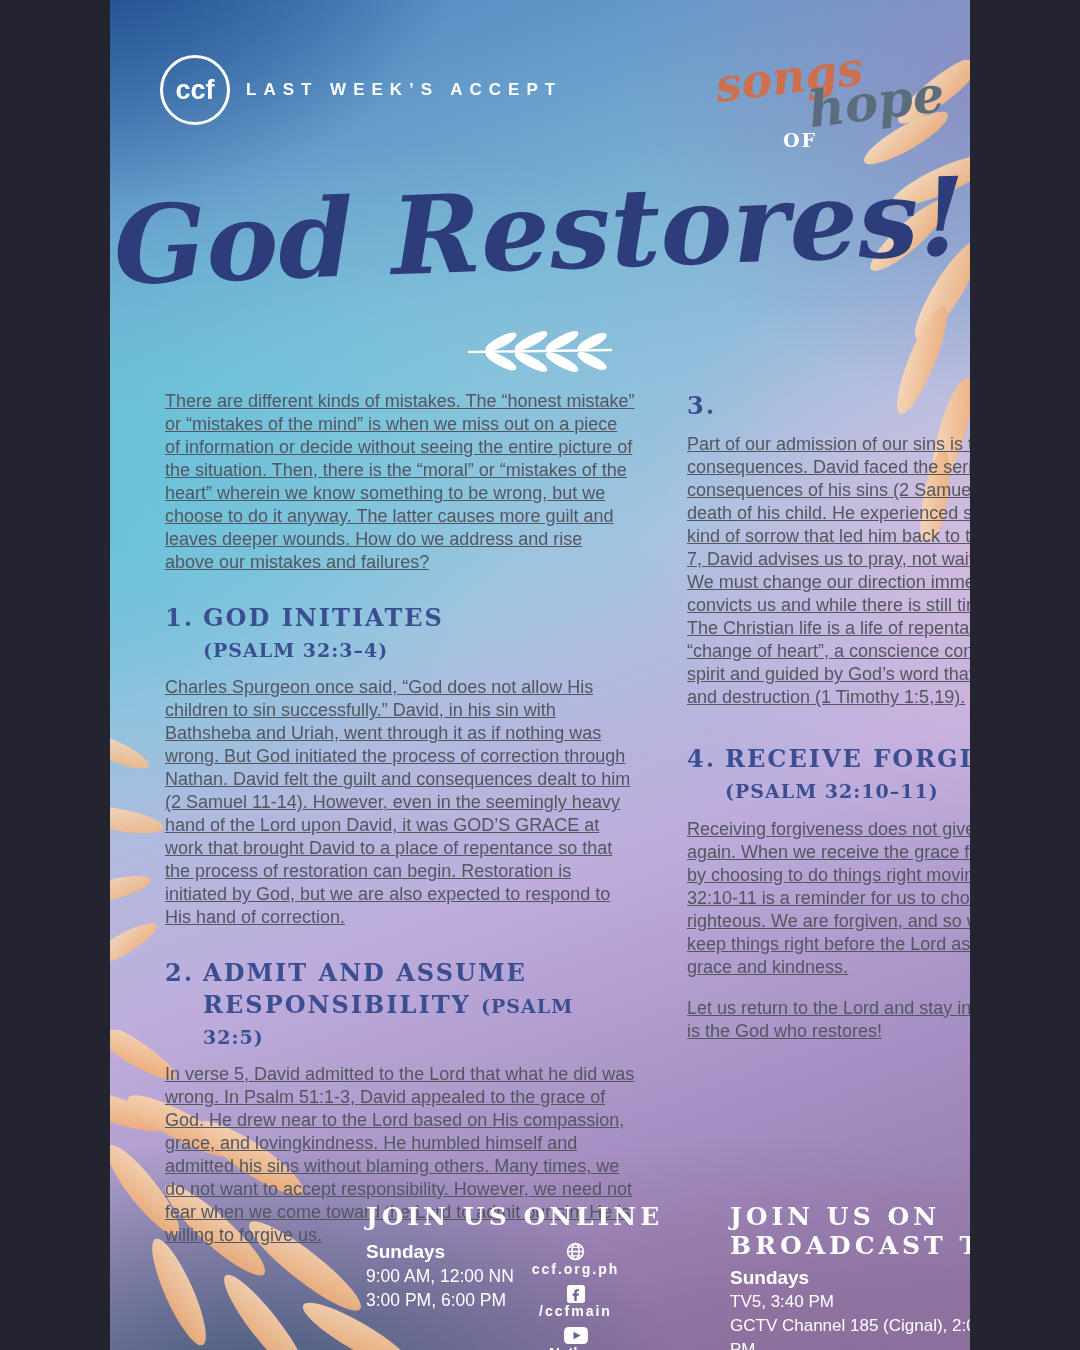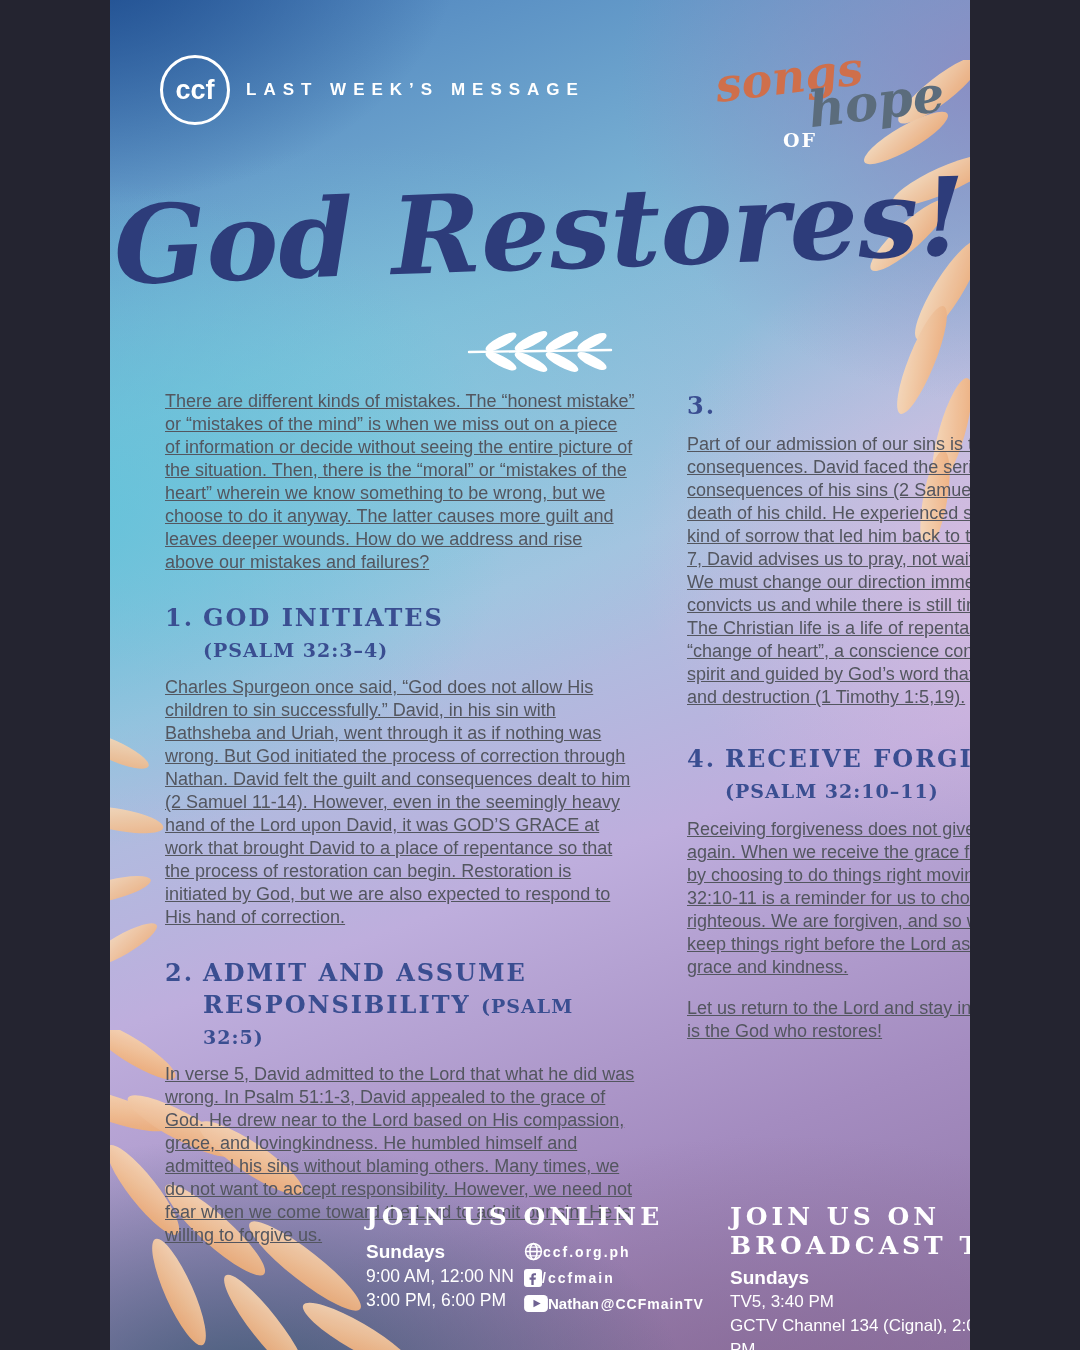--- a/index.html
+++ b/index.html
@@ -51,21 +51,21 @@
   
   .footer{left:256px;top:1202px;width:790px;display:flex;color:#fff;}
   .f-head{font:700 25px "DejaVu Serif",serif;letter-spacing:4px;color:#fff;margin:0;}
   .f-online{width:352px;flex:0 0 auto;}
   .f-broadcast{flex:1;margin-left:12px;}
   .f-day{font-weight:bold;font-size:19px;margin-top:9px;}
   .online-row{display:flex;margin-top:2px;}
   .times{width:158px;font-size:17.5px;line-height:24px;}
   .times .f-day{margin-top:7px;}
   .links{padding-top:9px;}
-  .link-row{display:flex;align-items:center;gap:0;margin-bottom:8px;}
+  .link-row{display:flex;align-items:center;gap:0;margin-bottom:8px;flex-direction:column;}
   .link-label{font-size:14px;font-weight:bold;letter-spacing:2px;}
   .yt-brand{font-size:15px;font-weight:bold;letter-spacing:0;margin-right:2px;}
   .b-rows{font-size:17px;line-height:24px;margin-top:1px;}
   .b-rows b{font-weight:normal;}
   .icon{display:inline-flex;flex:0 0 auto;}
 </style>
 </head>
 <body>
 
 <div class="poster">
@@ -119,21 +119,21 @@
       <ellipse cx="210" cy="236" rx="70" ry="15" transform="rotate(38 210 236)"></ellipse>
       <ellipse cx="84" cy="262" rx="58" ry="14" transform="rotate(66 84 262)"></ellipse>
       <ellipse cx="170" cy="296" rx="64" ry="14" transform="rotate(52 170 296)"></ellipse>
       <ellipse cx="262" cy="306" rx="62" ry="14" transform="rotate(30 262 306)"></ellipse>
     </g>
   </svg>
 
   <div class="layer ccf-logo">
     <span>ccf</span>
   </div>
-  <div class="layer tagline">LAST WEEK’S MESSAGE</div>
+  <div class="layer tagline">LAST WEEK’S ACCEPT</div>
 
   <div class="layer series">
     <span class="songs">songs</span>
     <span class="of">OF</span>
     <span class="hope">hope</span>
   </div>
 
   <div class="layer title-main">God Restores!</div>
   <div class="layer laurel">
     <svg width="150" height="44" viewBox="0 0 150 44">
@@ -246,19 +246,19 @@
           </div>
         </div>
       </div>
     </div>
 
     <div class="f-broadcast">
       <h4 class="f-head">JOIN US ON BROADCAST TV</h4>
       <div class="f-day" style="margin-top:7px;">Sundays</div>
       <div class="b-rows">
         <div><b>TV5,</b> <span>3:40 PM</span></div>
-        <div><b>GCTV Channel 134 (Cignal),</b> <span>2:00 PM, 9:30 PM, 10:30 PM</span></div>
+        <div><b>GCTV Channel 185 (Cignal),</b> <span>2:00 PM, 9:30 PM, 10:30 PM</span></div>
 
       </div>
     </div>
   </div>
 
 </div>
 
 </body></html>

